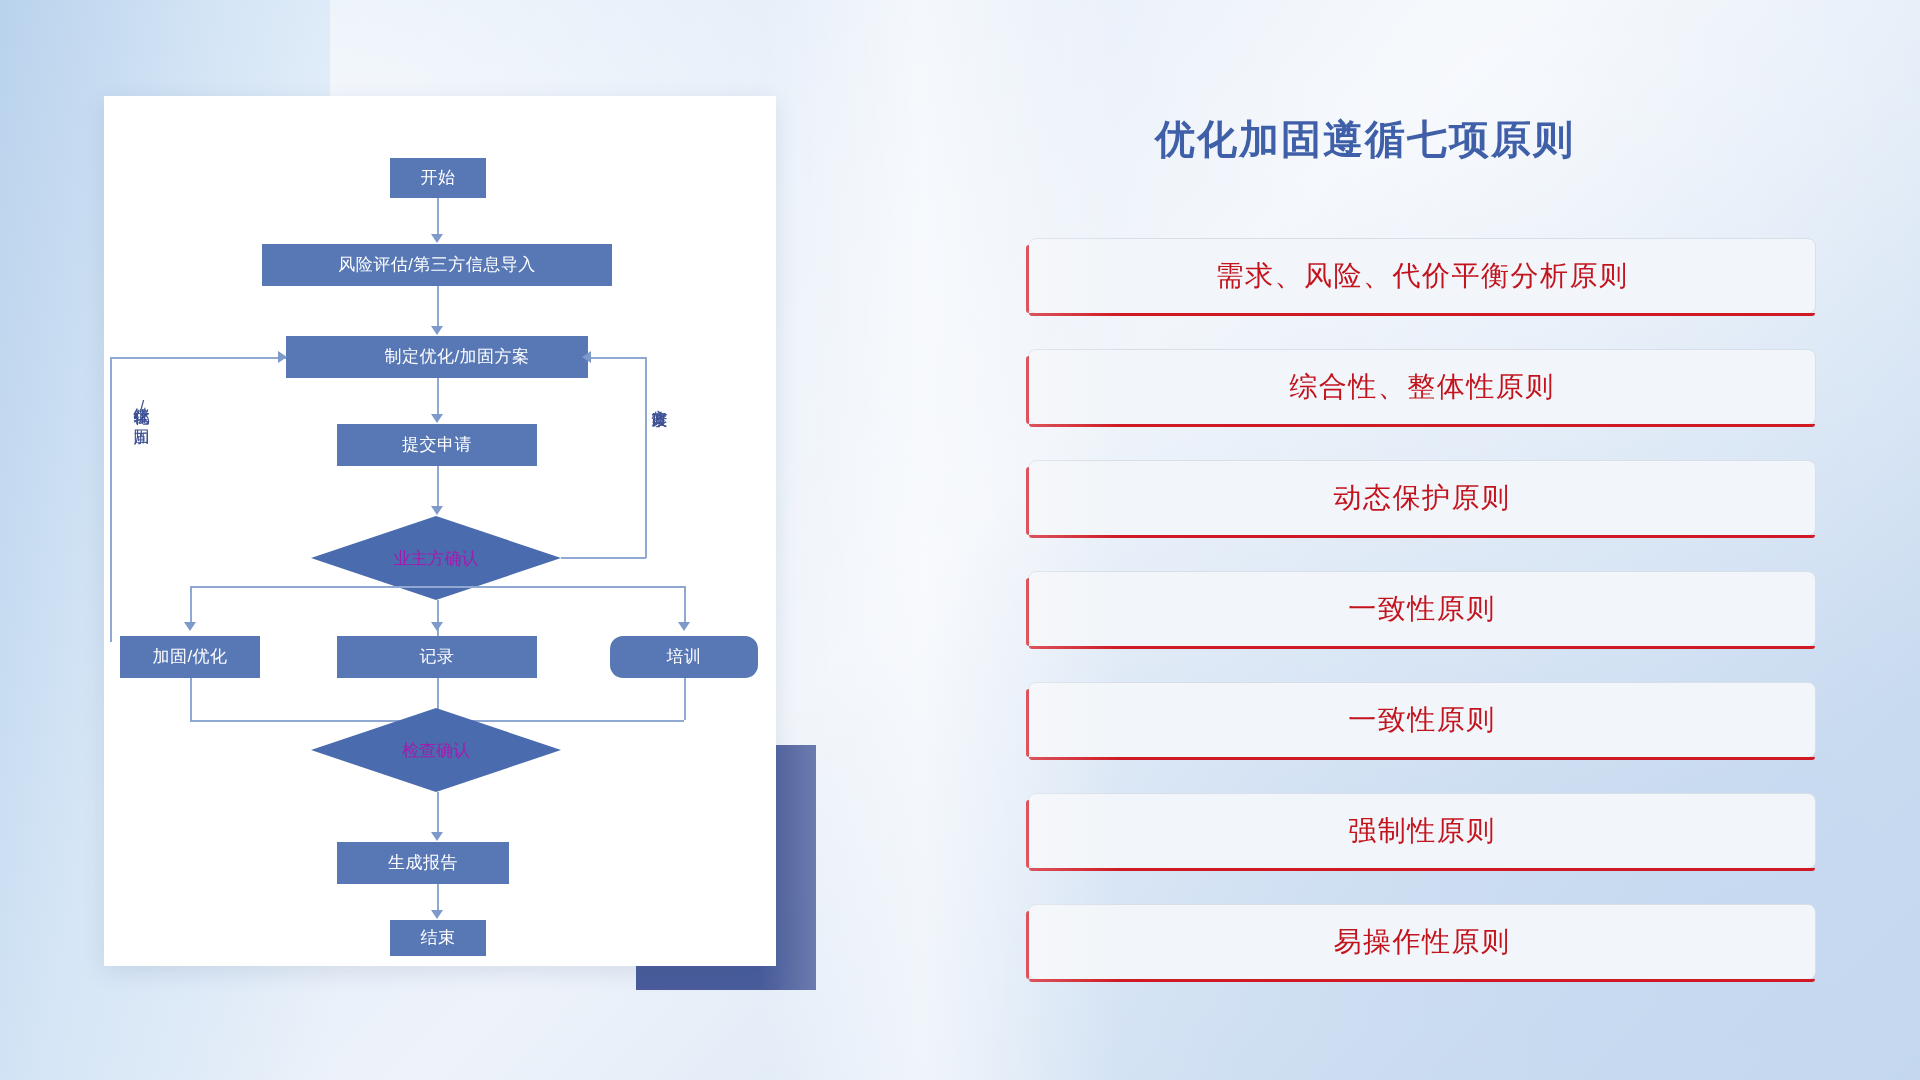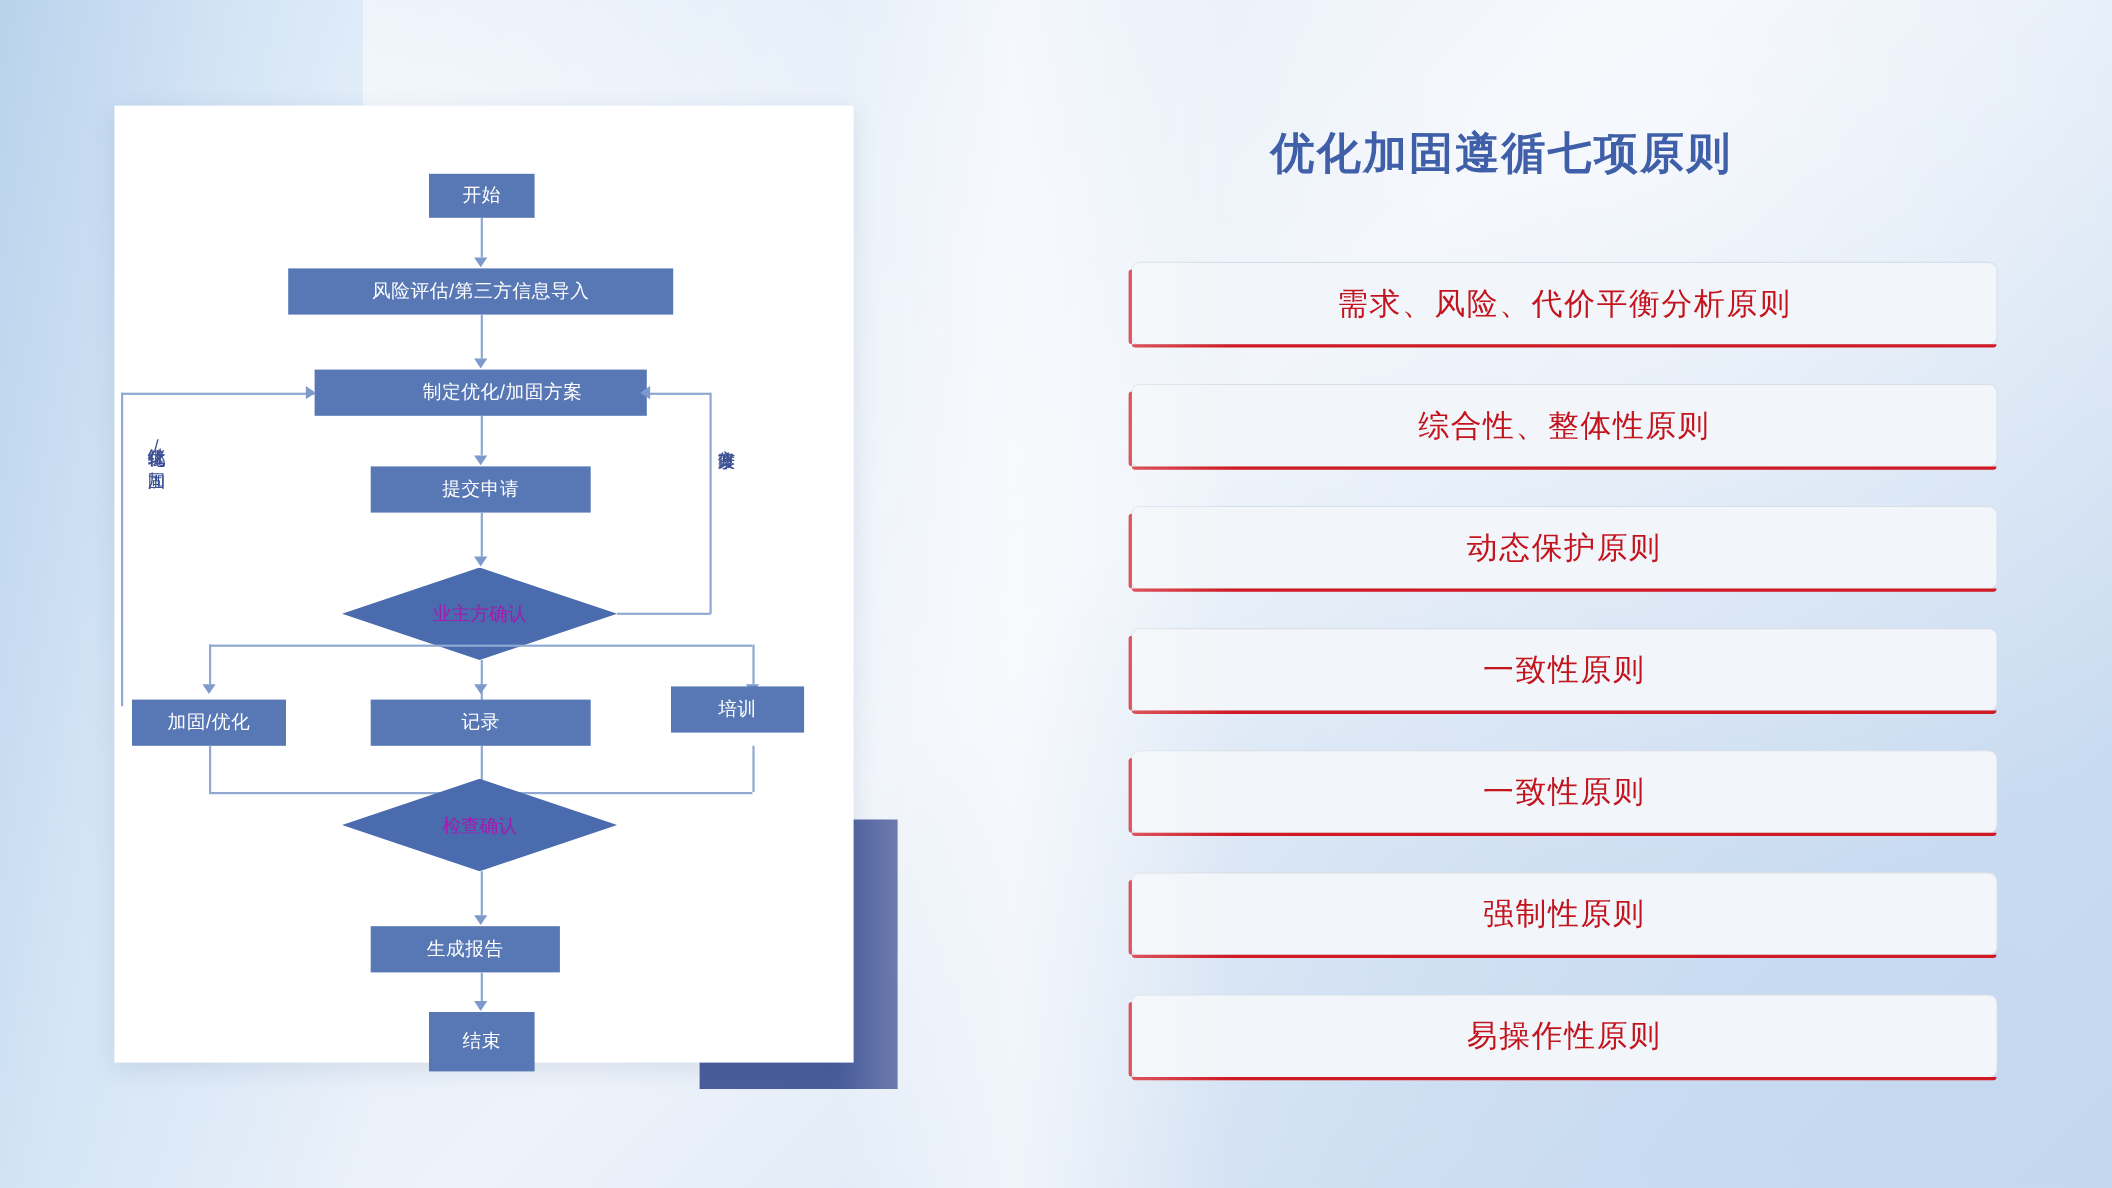--- a/index.html
+++ b/index.html
@@ -220,21 +220,21 @@
       <div class="arrow down" style="left:80px; top:526px;"></div>
       <div class="arrow down" style="left:327px; top:526px;"></div>
       <div class="arrow down" style="left:574px; top:526px;"></div>
 
       <div class="node" style="left:16px; top:540px; width:140px; height:42px;">
         <span>加固/优化</span>
       </div>
       <div class="node" style="left:233px; top:540px; width:200px; height:42px;">
         <span>记录</span>
       </div>
-      <div class="node" style="left:506px; top:528px; width:121px; height:42px;">
+      <div class="node" style="left:506px; top:540px; width:148px; height:42px;border-radius:13px;">
         <span>培训</span>
       </div>
 
       <div class="ln v" style="left:86px; top:582px; height:42px;"></div>
       <div class="ln v" style="left:333px; top:582px; height:42px;"></div>
       <div class="ln v" style="left:580px; top:582px; height:42px;"></div>
       <div class="ln h" style="left:86px; top:624px; width:494px;"></div>
       <div class="ln v" style="left:333px; top:624px; height:32px;"></div>
       <div class="arrow down" style="left:327px; top:656px;"></div>
 
@@ -245,21 +245,21 @@
 
       <div class="ln v" style="left:333px; top:696px; height:40px;"></div>
       <div class="arrow down" style="left:327px; top:736px;"></div>
 
       <div class="node" style="left:233px; top:746px; width:172px; height:42px;">
         <span>生成报告</span>
       </div>
       <div class="ln v" style="left:333px; top:788px; height:26px;"></div>
       <div class="arrow down" style="left:327px; top:814px;"></div>
 
-      <div class="node" style="left:286px; top:824px; width:96px; height:54px;">
+      <div class="node" style="left:286px; top:824px; width:96px; height:36px;">
         <span>结束</span>
       </div>
 
     </div>
   </div>
 
   <div class="right-title">优化加固遵循七项原则</div>
 
   <div class="principle" style="top:349px;">
     <div class="redleft"></div>

